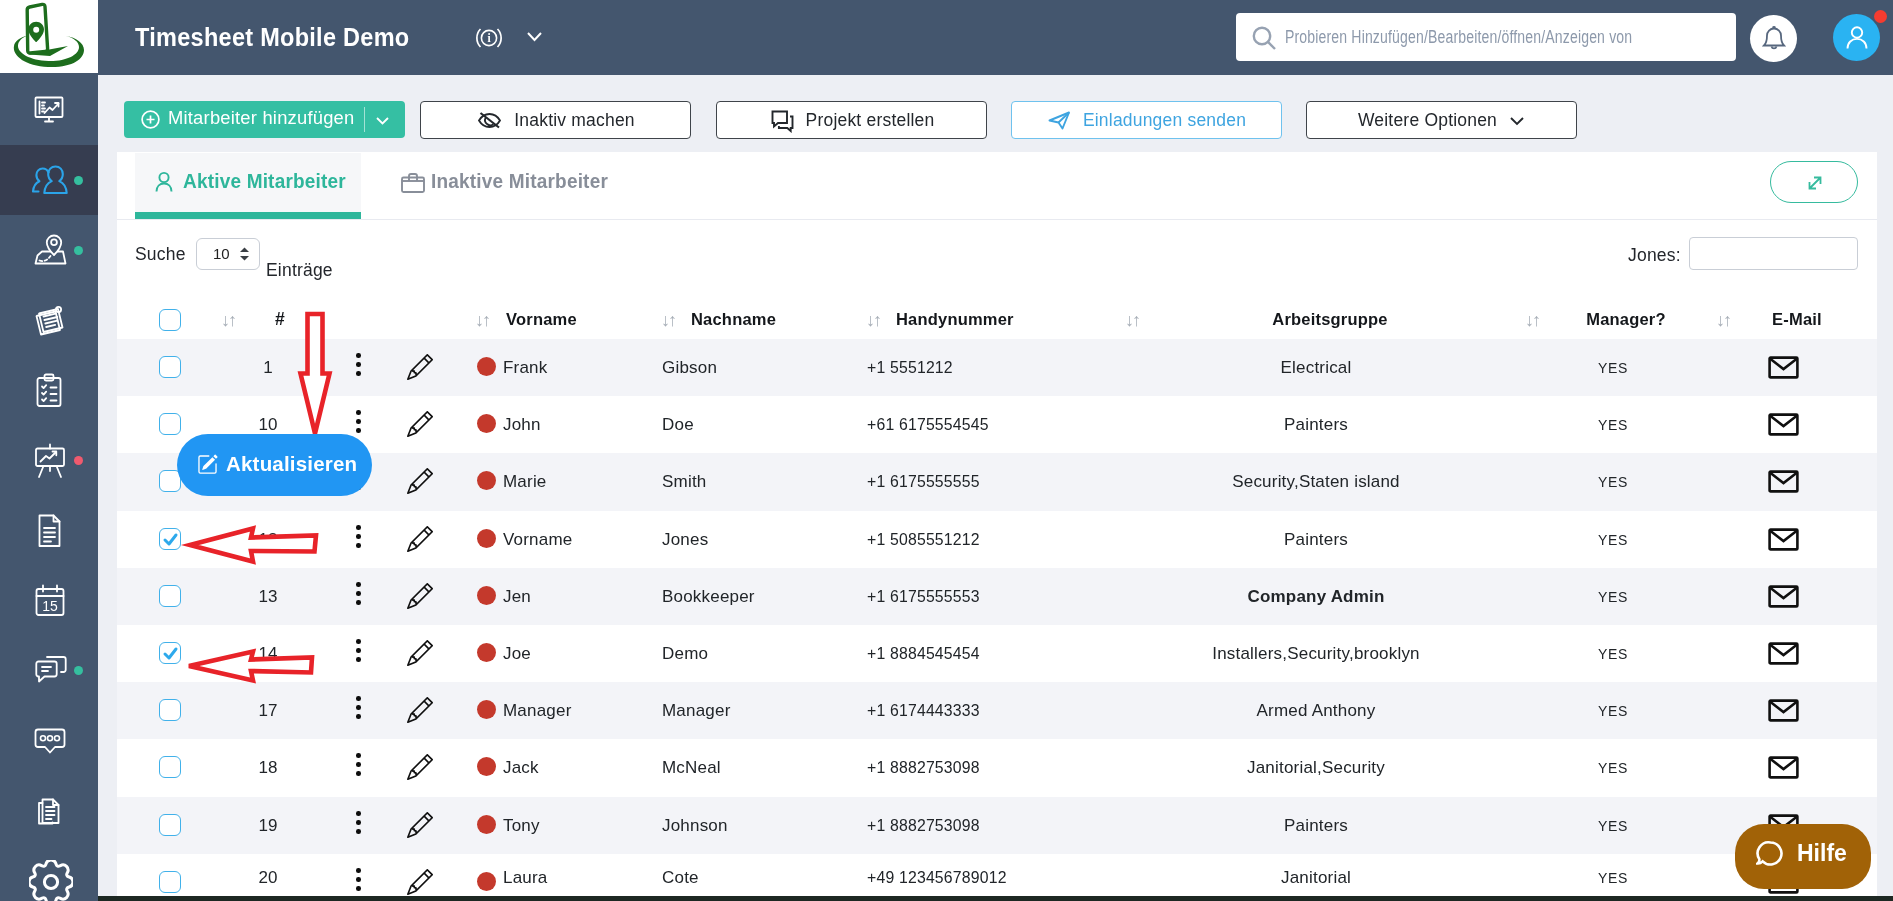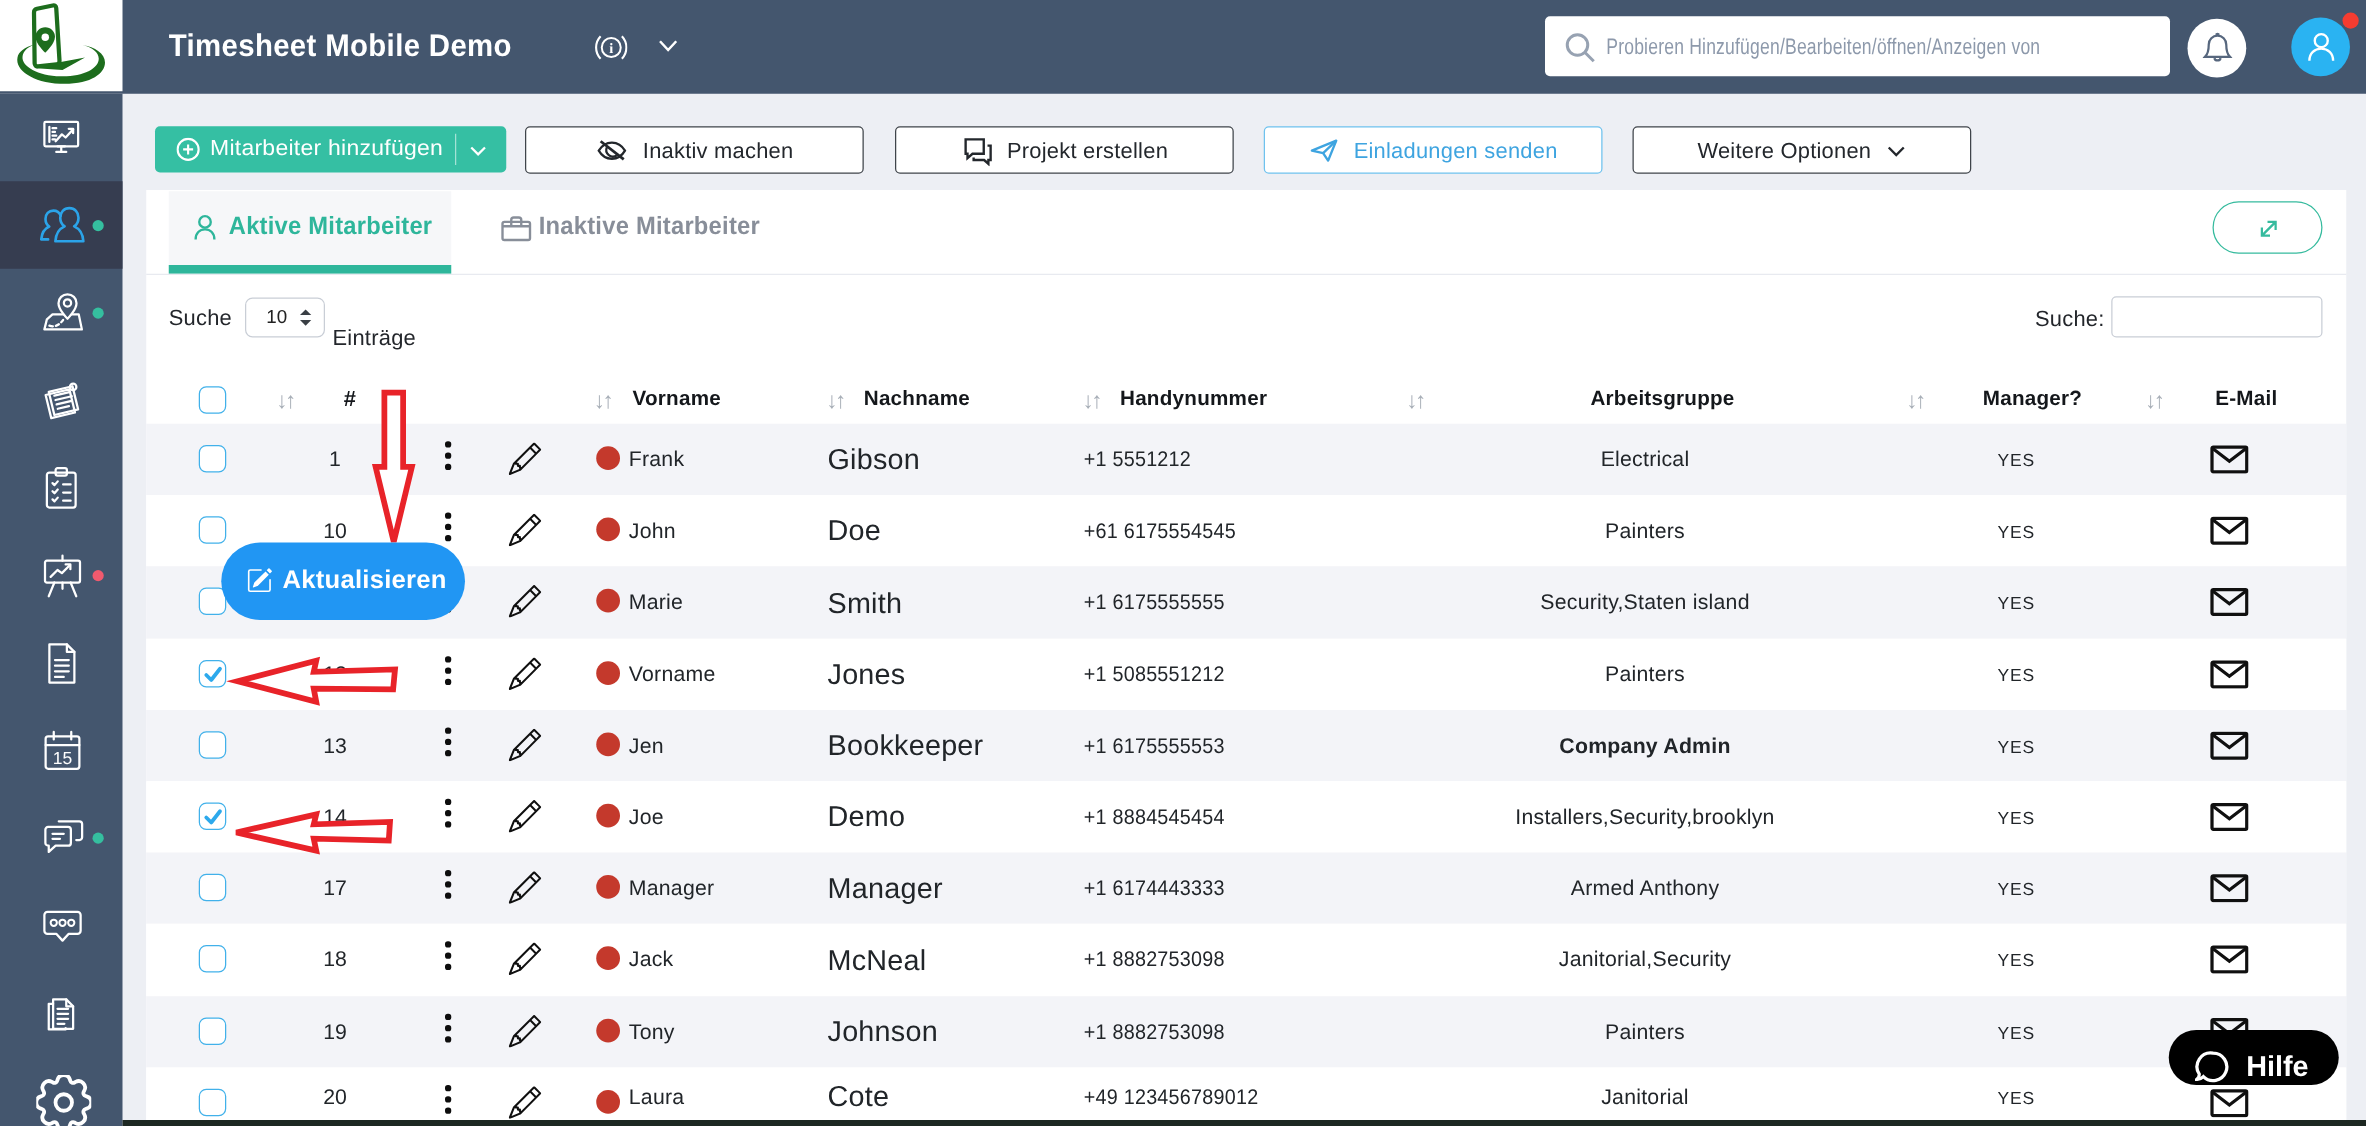--- a/index.html
+++ b/index.html
@@ -36,30 +36,30 @@
 #suche-in{left:1689px;top:237px;width:169px;height:33px;border:1.4px solid #c9ced6;border-radius:4px;background:#fff}
 .srt{font-size:18px;color:#a7aeb7;letter-spacing:-2px}
 .th{font-weight:bold;font-size:16.5px;color:#14171b;letter-spacing:.2px}
 .row{position:absolute;left:117px;width:1760px}
 .cb{position:absolute;left:42px;width:22px;height:22px;border:1.6px solid #41b1ea;border-radius:6px;background:#fff}
 .num{position:absolute;left:119px;width:64px;text-align:center;font-size:17px;color:#212529}
 .dots{position:absolute;left:239px;width:5px}
 .dots i{display:block;width:4.6px;height:4.6px;border-radius:50%;background:#0d0d0d;margin-bottom:4.6px}
 .rdot{position:absolute;left:360px;width:19px;height:19px;border-radius:50%;background:#c4392c}
 .vn{position:absolute;left:386px;font-size:17px;color:#212529;letter-spacing:.2px}
-.nn{position:absolute;left:545px;font-size:23px;color:#212529;letter-spacing:.2px}
+.nn{position:absolute;left:545px;font-size:17px;color:#212529;letter-spacing:.2px}
 .ph{position:absolute;left:750px;font-size:17px;color:#212529;letter-spacing:.2px;transform:scaleX(.93);transform-origin:left center}
 .gr{position:absolute;left:1199px;width:0;display:flex;justify-content:center;font-size:17px;color:#212529;white-space:nowrap;letter-spacing:.2px}
 .ys{position:absolute;left:1496px;width:0;display:flex;justify-content:center;font-size:14px;color:#212529;letter-spacing:.6px}
 .env{position:absolute;left:1651px}
 .rowtxt{height:57px;display:flex;align-items:center}
 #downarrow,#arrL1,#arrL2{overflow:visible}
 #aktual{left:177px;top:434px;width:195px;height:62px;border-radius:31px;background:#2196f3}
 #aktual span{position:absolute;left:49px;top:18px;font-size:20.5px;font-weight:bold;color:#fff;letter-spacing:.2px}
-#hilfe{left:1735px;top:824px;width:136px;height:44px;border-radius:29px;background:#000000}
+#hilfe{left:1735px;top:824px;width:136px;height:65px;border-radius:29px;background:#a16207}
 #hilfe span{position:absolute;left:62px;top:16px;font-size:23px;font-weight:bold;color:#fff}
 #botbar{left:98px;top:896px;width:1795px;height:5px;background:#1d2822}
 </style></head><body>
 
 <div class="abs" id="header"></div>
 <div class="abs" id="logo">
 <svg width="98" height="73" viewBox="0 0 98 73">
 <path d="M14 46 C12 56 26 66 48 67 C72 68 84 59 84 50 C84 43 76 37.5 66 36 C74 38 79 42 79 47 C79 55 66 61.5 48.5 61 C30 60.5 17.5 53 18 45.5 C18.3 41 22 37.5 28 35.5 C19.5 37.5 14.6 41.5 14 46 Z" fill="#1d6d1d"></path>
 <path d="M27 51.5 L46.5 50 L68 46 L50 56 L29 54.5 Z" fill="#1d6d1d"></path>
 <path d="M27.2 10.2 Q27 7.6 29.6 7 L42.2 4.4 Q44.8 4 45 6.6 L47.6 48.6 Q47.8 51.2 45.2 51.5 L30.4 53 Q27.8 53.2 27.7 50.6 Z" fill="#fff" stroke="#1d6d1d" stroke-width="3.4" stroke-linejoin="round"></path>
@@ -253,21 +253,21 @@
     </svg>
 </div>
 <div class="abs ctl" style="left:135px;top:244px">Suche</div>
 <div class="abs" id="select10"></div>
 <div class="abs" id="sel-n">10</div>
 <svg class="abs" style="left:238px;top:246px" width="13" height="16" viewBox="0 0 13 16">
     <path d="M2 6 L6.5 1.5 L11 6 Z" fill="#3a3f45"></path>
     <path d="M2 10 L6.5 14.5 L11 10 Z" fill="#3a3f45"></path>
   </svg>
 <div class="abs ctl" style="left:266px;top:260px">Einträge</div>
-<div class="abs ctl" style="left:1628px;top:245px">Suche:</div>
+<div class="abs ctl" style="left:1628px;top:245px">Jones:</div>
 <div class="abs" id="suche-in"></div>
 <div class="row" style="top:300px;height:39px">
 <div class="cb" style="top:9px"></div>
 <div class="abs srt" style="left:104px;top:10px">↓↑</div>
 <div class="abs th" style="left:158px;top:9px;font-size:17.5px">#</div>
 <div class="abs srt" style="left:358px;top:10px">↓↑</div>
 <div class="abs th" style="left:389px;top:10px">Vorname</div>
 <div class="abs srt" style="left:544px;top:10px">↓↑</div>
 <div class="abs th" style="left:574px;top:10px">Nachname</div>
 <div class="abs srt" style="left:749px;top:10px">↓↑</div>

